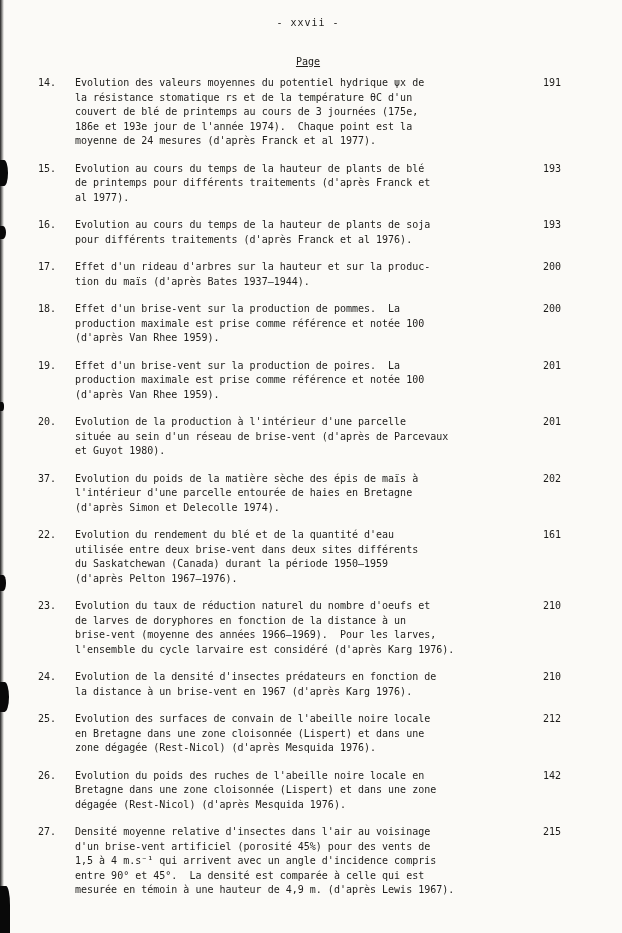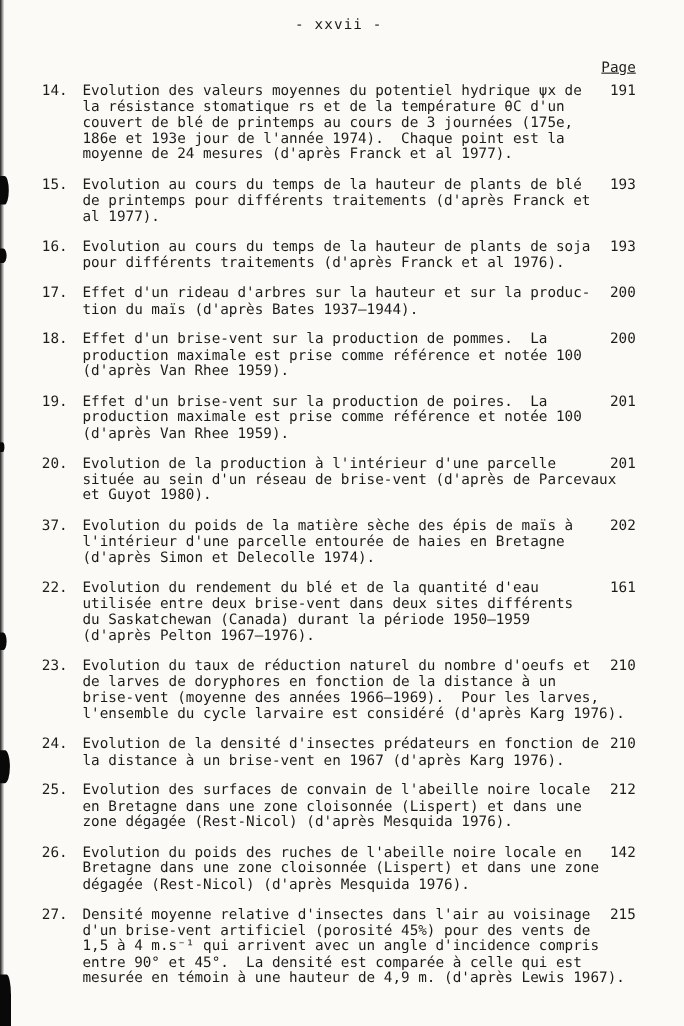--- a/index.html
+++ b/index.html
@@ -7,21 +7,21 @@
     padding: 0;
     background: #e8e6e2;
   }
   .page {
     position: relative;
     width: 622px;
     height: 933px;
     margin: 0;
     background: #fbfaf7;
     font-family: "DejaVu Sans Mono", "Liberation Mono", monospace;
-    font-size: 13px;
+    font-size: 10px;
     line-height: 14.5px;
     color: #1d1c1a;
     box-sizing: border-box;
     padding: 16px 44px 10px 38px;
     overflow: hidden;
   }
   .scan-edge {
     position: absolute;
     left: 0; top: 0;
     width: 4px; height: 100%;
@@ -40,21 +40,21 @@
   .a3 { top: 402px; width: 4px; height: 9px; }
   .a4 { top: 575px; width: 6px; height: 16px; }
   .a5 { top: 682px; width: 9px; height: 30px; }
   .a6 { top: 886px; width: 10px; height: 47px; border-radius: 0 40% 0 0; }
   .header {
     text-align: center;
     margin-bottom: 24px;
     letter-spacing: 1px;
   }
   .page-col-label {
-    text-align: right;
+    text-align: center;
     text-decoration: underline;
     margin-bottom: 7px;
   }
   .entries {}
   .entry {
     display: flex;
     align-items: flex-start;
     margin-bottom: 13px;
   }
   .entry .num {
@@ -62,21 +62,20 @@
     width: 37px;
   }
   .entry .txt {
     flex: 0 0 468px;
     width: 468px;
     white-space: pre;
     overflow: visible;
   }
   .entry .pg {
     flex: 1 1 auto;
-    text-align: right;
     white-space: nowrap;
   }
 </style>
 </head>
 <body>
 
 <div class="page">
 
   <div class="scan-edge"></div>
   <div class="artifact a1"></div>

